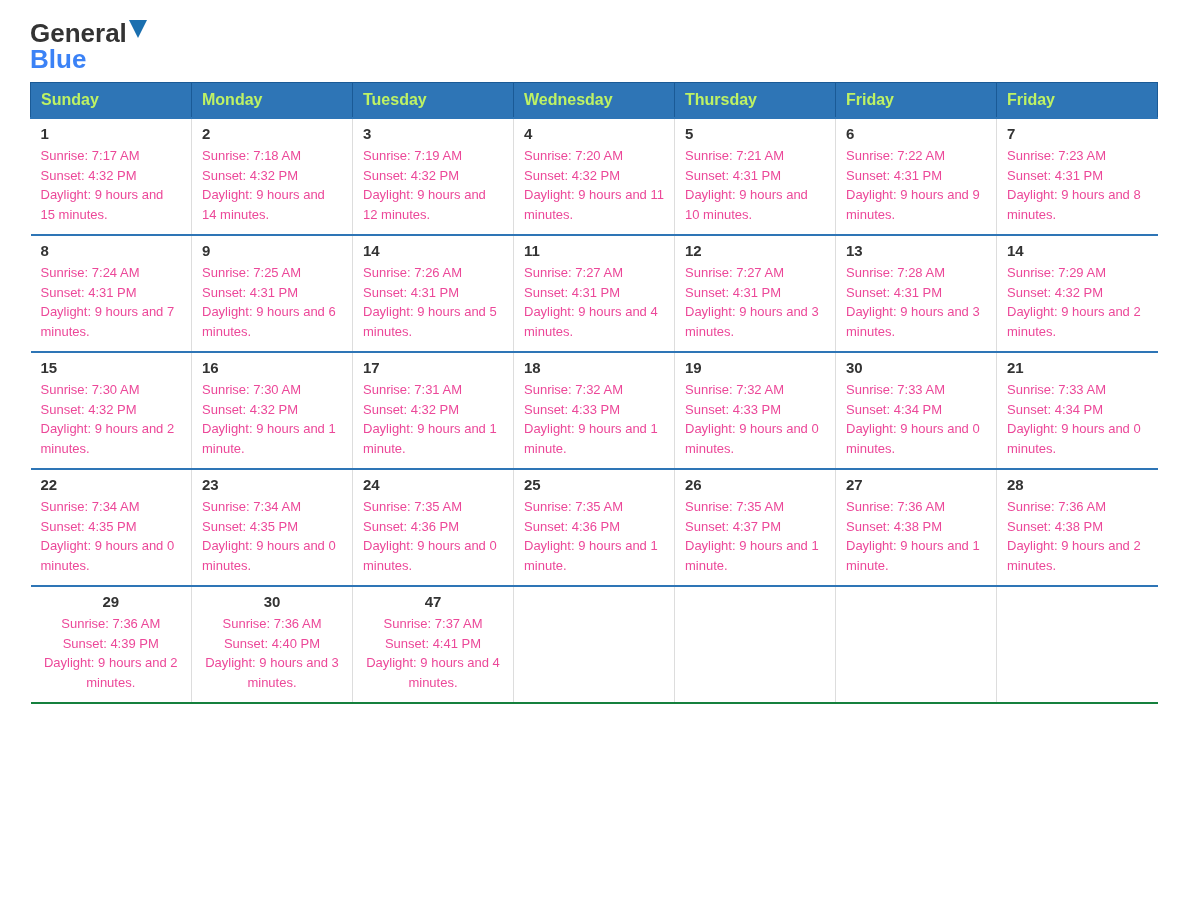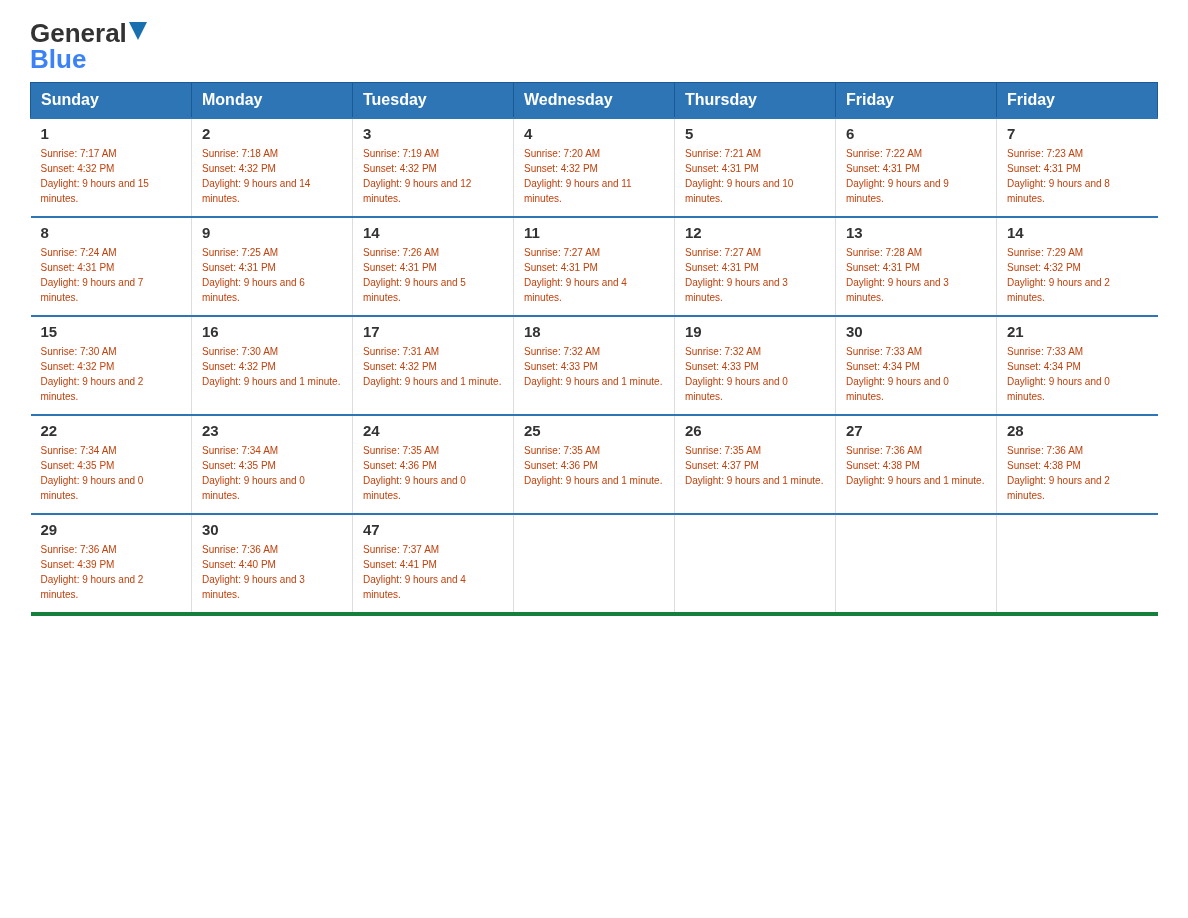--- a/index.html
+++ b/index.html
@@ -28,21 +28,21 @@
       line-height: 1;
     }
     .logo-blue {
       font-size: 26px;
       font-weight: bold;
       color: #3b82f6;
       line-height: 1;
     }
     .logo-top-row {
       display: flex;
-      align-items: center;
+      align-items: flex-start;
     }
     .title-block {
       text-align: right;
     }
     .month-title {
       font-size: 52px;
       font-weight: bold;
       color: #222;
       line-height: 1.1;
     }
@@ -52,21 +52,21 @@
     }
     table {
       width: 100%;
       border-collapse: collapse;
       margin-top: 10px;
     }
     thead tr {
       background-color: #2e75b6;
     }
     thead th {
-      color: #ffffff;
+      color: #bef264;
       font-size: 16px;
       font-weight: bold;
       padding: 8px 10px;
       text-align: left;
       border: 1px solid #1a5a96;
     }
     tbody tr {
       border-top: 2px solid #2e75b6;
     }
     tbody td {
@@ -81,26 +81,27 @@
     tbody td:last-child {
       border-right: none;
     }
     .day-num {
       font-size: 15px;
       font-weight: bold;
       margin-bottom: 4px;
       display: block;
     }
     .cell-content {
-      font-size: 10px;
+      font-size: 13px;
       line-height: 1.5;
-      color: #c2410c;
+      color: #ec4899;
     }
     tbody tr:last-child {
-      border-bottom: 4px solid #15803d;
+      border-bottom: 2px solid #15803d;
+      text-align: center;
     }
   </style>
 </head>
 <body>
 
 <div class="header">
   <div class="logo">
     <div class="logo-top-row">
       <span class="logo-general">General</span>
       <span style="display:inline-block;margin-left:2px;vertical-align:middle;">

